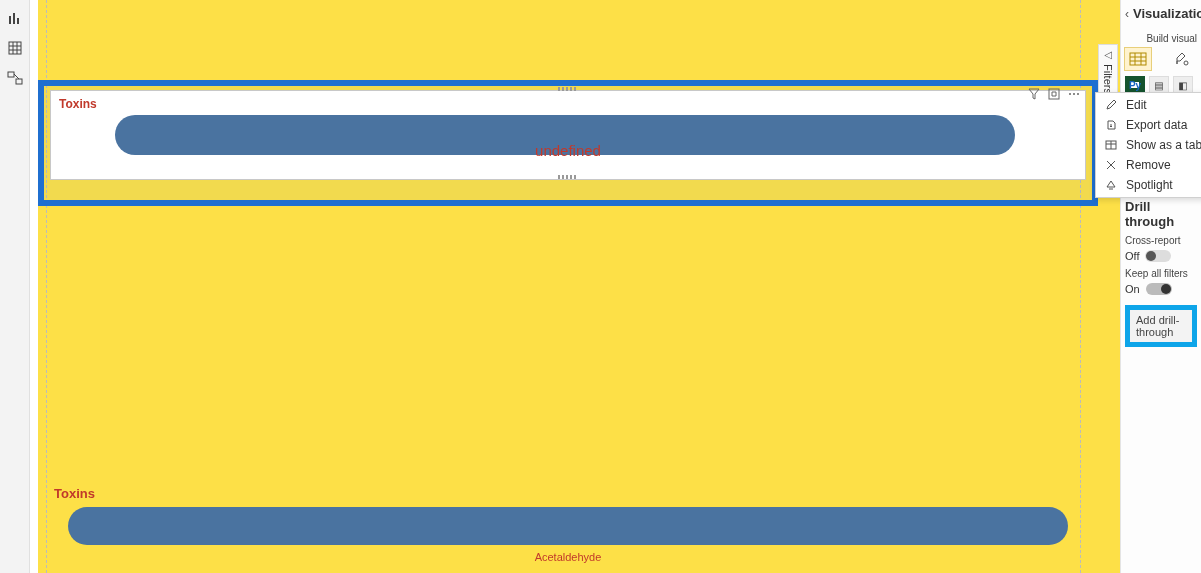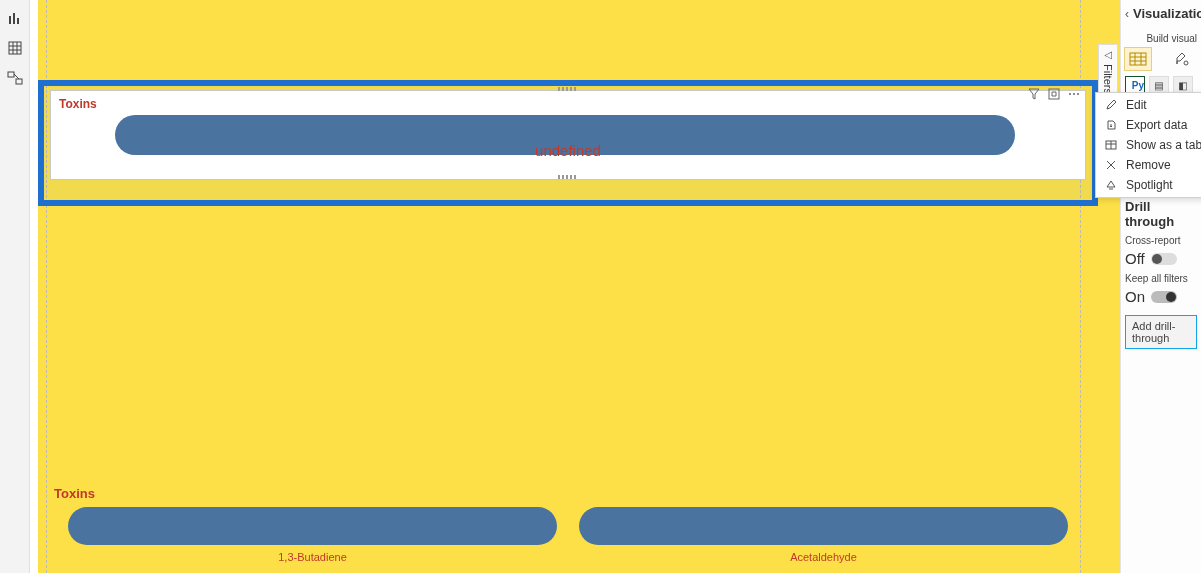--- a/index.html
+++ b/index.html
@@ -216,53 +216,53 @@
     outline: 1px solid #e8cf7a;
     color:#8a6d00;
   }
   .viz-icon-row {
     display:flex;
     gap:4px;
     margin-top:6px;
     align-items:center;
   }
   .vicon { width:20px; height:18px; background:#eee; border:1px solid #ddd; cursor:pointer; display:flex;align-items:center;justify-content:center;font-size:10px;color:#444; }
-  .vicon.py { background:#fff; border:1px solid #14532d; color:#1565c0; font-weight:600;justify-content:flex-end; }
+  .vicon.py { background:#fff; border:6px solid #14532d; color:#1565c0; font-weight:600; }
   .section-label { font-size:12px; color:#444; margin-top:10px; }
   .field-well {
     margin-top:4px;
     border:1px solid #e0e0e0;
   }
   .field-item {
     background:#f3f3f3;
     padding:3px 6px;
     font-size:11px;
     border-top:1px solid #e8e8e8;
   }
   .field-item:first-child{ border-top:none; }
   .drill-title { font-size:13px; font-weight:600; margin-top:14px; }
   .drill-sub { font-size:10px; color:#444; margin-top:6px; }
   .toggle {
     display:flex; align-items:center; gap:6px;
     margin-top:4px;
   }
-  .toggle .lbl { font-size:15px;text-align:right; }
+  .toggle .lbl { font-size:11px;text-align:right; }
   .switch {
     width:26px; height:12px; border-radius:6px; background:#ddd;
     position:relative;
   }
   .switch .knob {
     position:absolute; top:1px; width:10px; height:10px; border-radius:50%; background:#555;
   }
   .switch.off .knob { left:1px; }
   .switch.on { background:#bbb; }
   .switch.on .knob { right:1px; background:#333; }
   .add-drill {
     margin-top:10px;
-    border:1px solid #0ea5e9;
+    border:5px solid #0ea5e9;
     background:#f3f3f3;
     padding:4px 6px;
     font-size:11px;
     color:#444;
   }
 </style>
 </head>
 <body>
 
 <div class="view-rail">
@@ -369,24 +369,20 @@
             <line x1="4" y1="10" x2="8" y2="10" stroke="#555"></line>
           </svg>
       </span>
       <span>Spotlight</span>
     </div>
   </div>
 
   <div class="bottom-vis">
     <div class="title">Toxins</div>
     <div class="pill-row">
-      <div class="pill-col">
-        <div class="pill"></div>
-        <div class="cap">1,3-Butadiene</div>
-      </div>
       <div class="pill-col">
         <div class="pill"></div>
         <div class="cap">Acetaldehyde</div>
       </div>
     </div>
   </div>
 </div>
 
 <div class="filters-pane">
   <span class="chev">◁</span>

